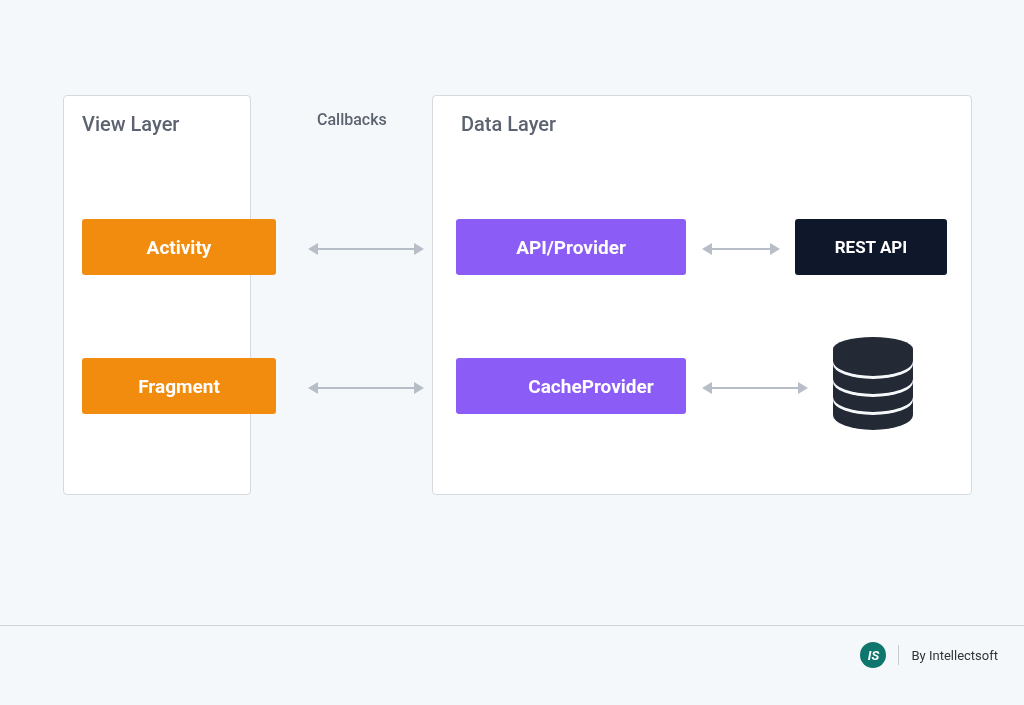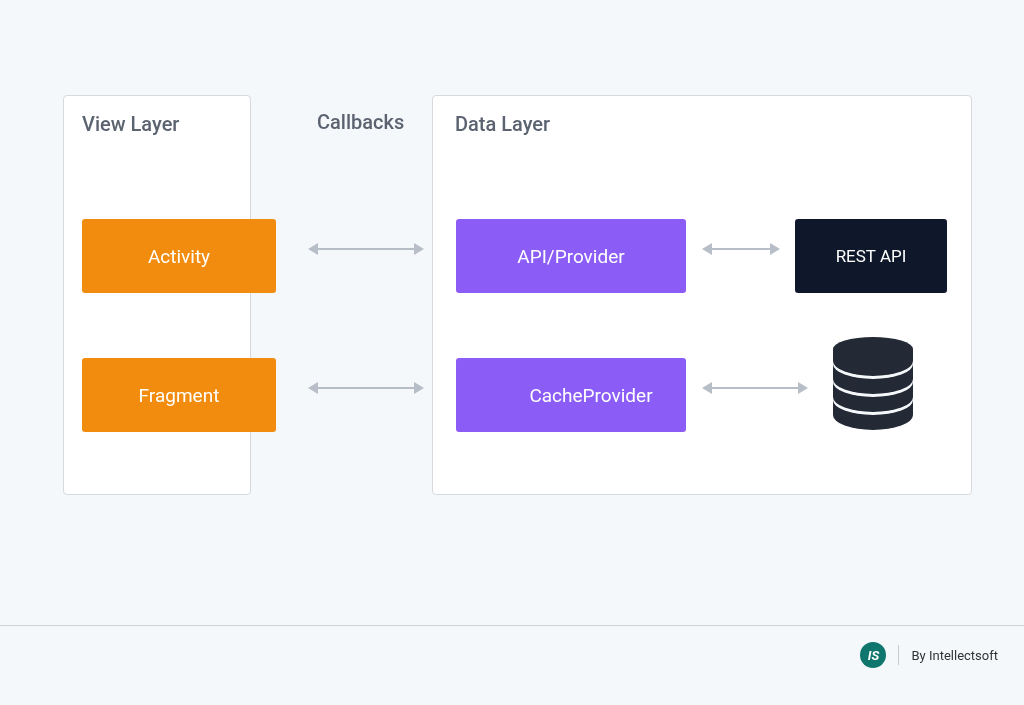--- a/index.html
+++ b/index.html
@@ -33,32 +33,32 @@
     height: 400px;
   }
   .panel-title {
     position: absolute;
     font-size: 20px;
     color: #5c6370;
     font-weight: 500;
   }
   .callbacks-label {
     position: absolute;
-    font-size: 20px;
+    font-size: 16px;
     color: #5c6370;
     font-weight: 500;
   }
   .box {
     position: absolute;
-    height: 74px;
+    height: 56px;
     display: flex;
     align-items: center;
     justify-content: center;
     font-size: 19px;
-    font-weight: 400;
+    font-weight: 700;
     color: #ffffff;
     border-radius: 3px;
   }
   .box-orange { background: #f28c0f; }
   .box-blue   { background: #8b5cf6; }
   .box-dark   { background: #0f172a; font-size: 17px; }
   .arrow {
     position: absolute;
     height: 2px;
     background: #b8bec7;
@@ -113,21 +113,21 @@
 </head>
 <body>
 
 <div class="canvas">
 
   <div class="panel panel-view">
     <div class="panel-title" style="left:18px; top:16px;">View Layer</div>
   </div>
 
   <div class="panel panel-data">
-    <div class="panel-title" style="left:22px; top:16px;">Data Layer</div>
+    <div class="panel-title" style="left:28px; top:16px;">Data Layer</div>
   </div>
 
   <div class="callbacks-label" style="left:317px; top:110px;">Callbacks</div>
 
   <div class="box box-orange" style="left:82px; top:219px; width:194px;">
     <span>Activity</span>
   </div>
   <div class="box box-orange" style="left:82px; top:358px; width:194px;">
     <span>Fragment</span>
   </div>

